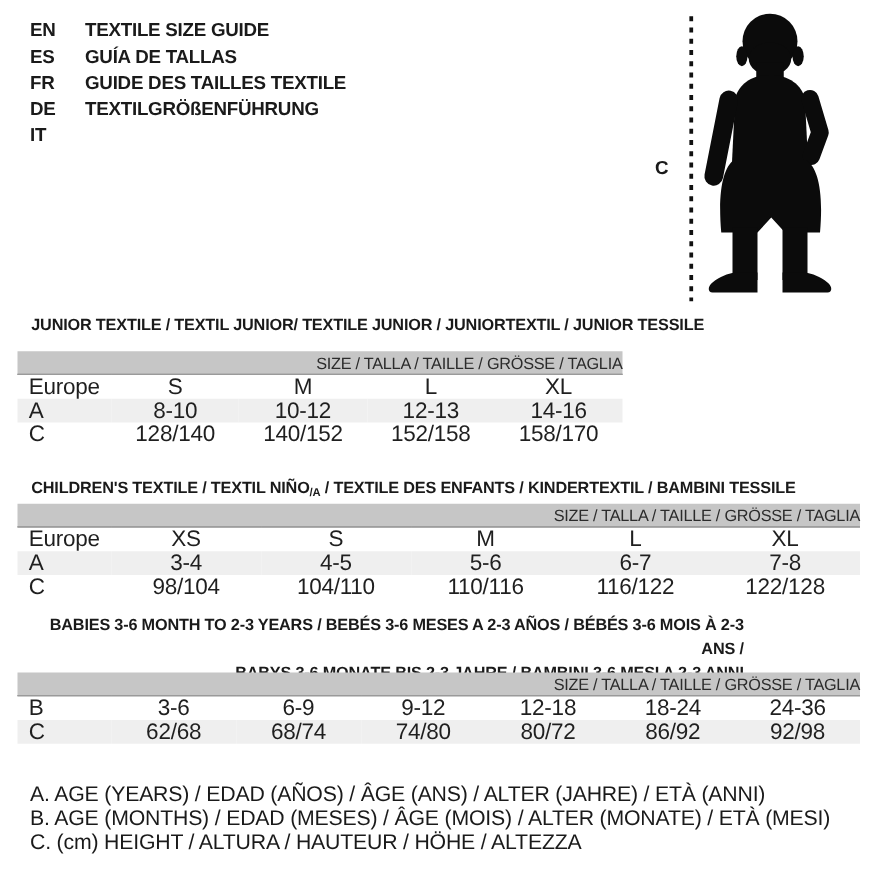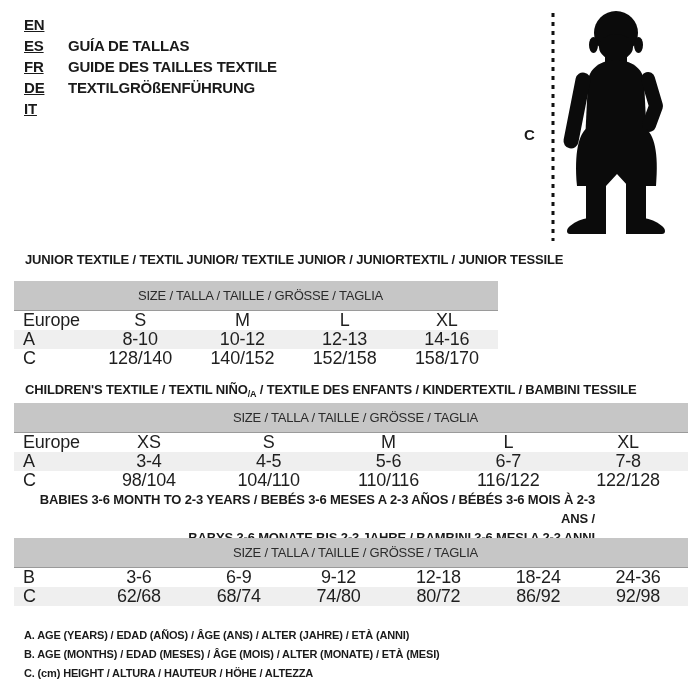--- a/index.html
+++ b/index.html
@@ -6,54 +6,55 @@
   body {
     width:700px; height:700px; position:relative; overflow:hidden;
     background:#ffffff; color:#1a1a1a;
     font-family:"Liberation Sans", sans-serif;
   }
   .abs { position:absolute; }
 
   
   .lang-list { left:24px; top:14px; }
   .lang-row { display:flex; height:21px; align-items:center; }
-  .lang-code { width:44px; font-weight:bold; font-size:15px; letter-spacing:-0.2px;text-decoration:underline; }
+  .lang-code { width:44px; font-weight:bold; font-size:15px; letter-spacing:-0.2px; }
   .lang-label { font-weight:bold; font-size:15px; letter-spacing:-0.2px; white-space:nowrap; }
 
   
   .figure-wrap { left:500px; top:0; width:200px; height:250px; }
   .figure-letter { left:524px; top:126px; font-weight:bold; font-size:15px; }
 
   
   .tbl-title { font-weight:bold; font-size:13px; letter-spacing:-0.15px; white-space:nowrap;text-align:right; }
   .tbl-title .subscript { font-size:9px; vertical-align:-3px; }
   .tbl-title.two-line { white-space:normal; width:570px; line-height:19px; }
   table.size-table { border-collapse:collapse; table-layout:fixed; }
   table.size-table th {
     background:#c6c6c6; border-bottom:1px solid #9a9a9a;
-    font-weight:normal; font-size:13px; text-align:center;
-    height:29px; padding:0 0 0 9px; color:#2b2b2b; letter-spacing:-0.2px; white-space:nowrap;
+    font-weight:normal; font-size:13px; text-align:right;
+    height:18px; padding:0 0 0 9px; color:#2b2b2b; letter-spacing:-0.2px; white-space:nowrap;
   }
   table.size-table td {
     font-size:18px; height:19px; line-height:19px; padding:0;
     text-align:center; letter-spacing:-0.2px; color:#1f1f1f; white-space:nowrap;
   }
   table.size-table td.rowlabel { text-align:left; padding-left:9px; }
   tr.shaded td { background:#efefef; }
 
   
   .notes { left:24px; top:626px; }
-  .note-line { font-weight:bold; font-size:11px; height:19px; line-height:19px; letter-spacing:-0.15px; white-space:nowrap; }
+  .note-line { font-weight:normal; font-size:17px; height:19px; line-height:19px; letter-spacing:-0.15px; white-space:nowrap; }
 </style>
 </head>
 <body>
 
 <div class="abs lang-list">
   <div class="lang-row">
     <span class="lang-code">EN</span>
+    <span class="lang-label">TEXTILE SIZE GUIDE</span>
   </div>
   <div class="lang-row">
     <span class="lang-code">ES</span>
     <span class="lang-label">GUÍA DE TALLAS</span>
   </div>
   <div class="lang-row">
     <span class="lang-code">FR</span>
     <span class="lang-label">GUIDE DES TAILLES TEXTILE</span>
   </div>
   <div class="lang-row">

